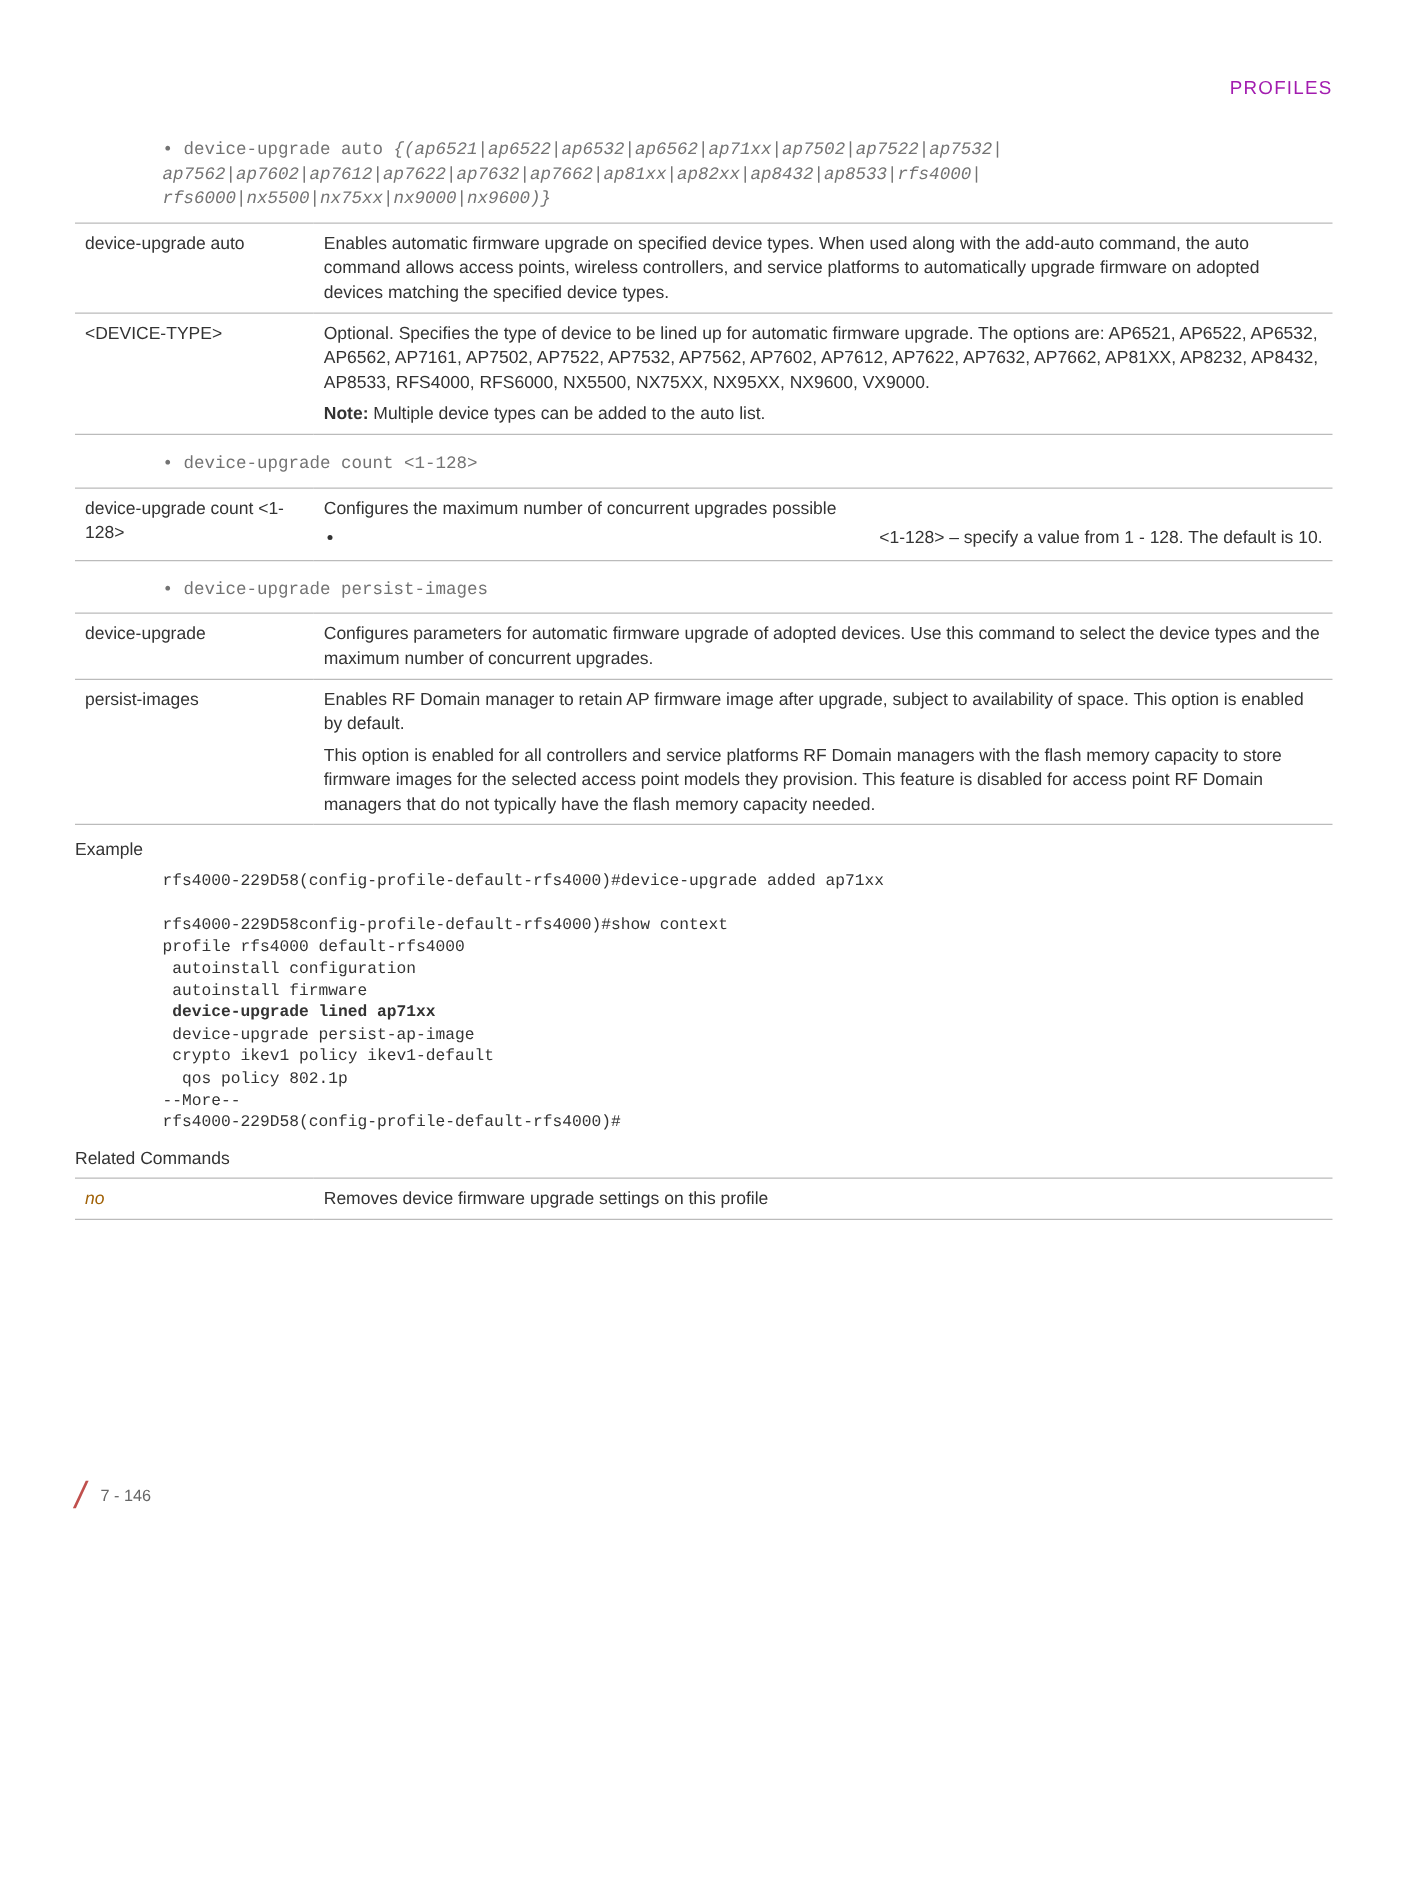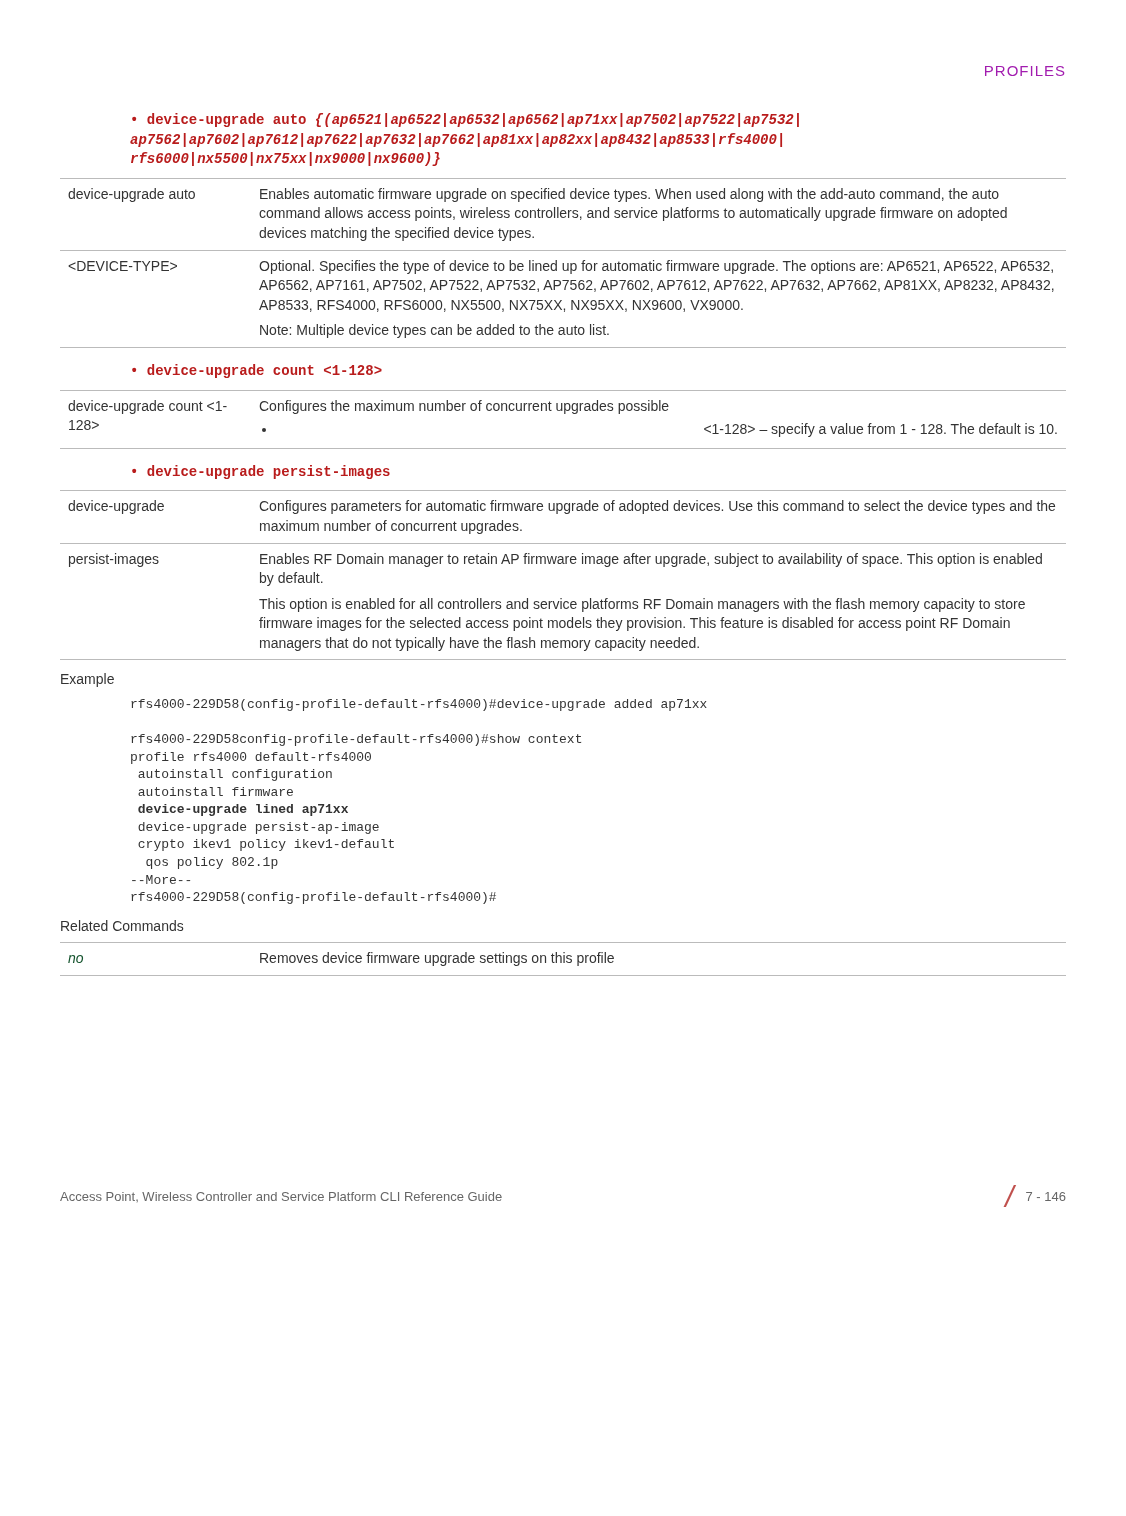--- a/index.html
+++ b/index.html
@@ -16,24 +16,23 @@
     .header-category {
       text-align: right;
       color: #a21caf;
       font-size: 15px;
       letter-spacing: 1px;
       margin-bottom: 30px;
     }
     .code-line {
       font-family: "Courier New", Courier, monospace;
       font-style: italic;
-      color: #b91c1c;
+      color: #737373;
       margin-left: 70px;
       margin-bottom: 8px;
-      font-weight: bold;
     }
     .code-line .bullet {
       font-style: normal;
     }
     .code-line .normal-mono {
       font-style: normal;
     }
     table {
       border-collapse: collapse;
       width: 100%;
@@ -66,25 +65,25 @@
       font-family: "Courier New", Courier, monospace;
       white-space: pre;
       margin-left: 70px;
       font-size: 13px;
       line-height: 1.35;
     }
     .example-block .bold {
       font-weight: bold;
     }
     .related-link {
-      color: #14532d;
+      color: #a16207;
       font-style: italic;
     }
     .note-label {
-      font-weight: normal;
+      font-weight: bold;
     }
     .footer {
       display: flex;
       justify-content: space-between;
       align-items: center;
       margin-top: 200px;
       font-size: 13px;
       color: #666;
     }
     .footer-right {
@@ -182,18 +181,17 @@
 <table>
   <tbody>
       <tr>
     <td class="param"><span class="related-link">no</span></td>
     <td>Removes device firmware upgrade settings on this profile</td>
   </tr>
 </tbody>
   </table>
 
 <div class="footer">
-  <div>Access Point, Wireless Controller and Service Platform CLI Reference Guide</div>
   <div class="footer-right">
     <span class="footer-slash">/</span>
     <span>7 - 146</span>
   </div>
 </div>
 
 </body></html>

